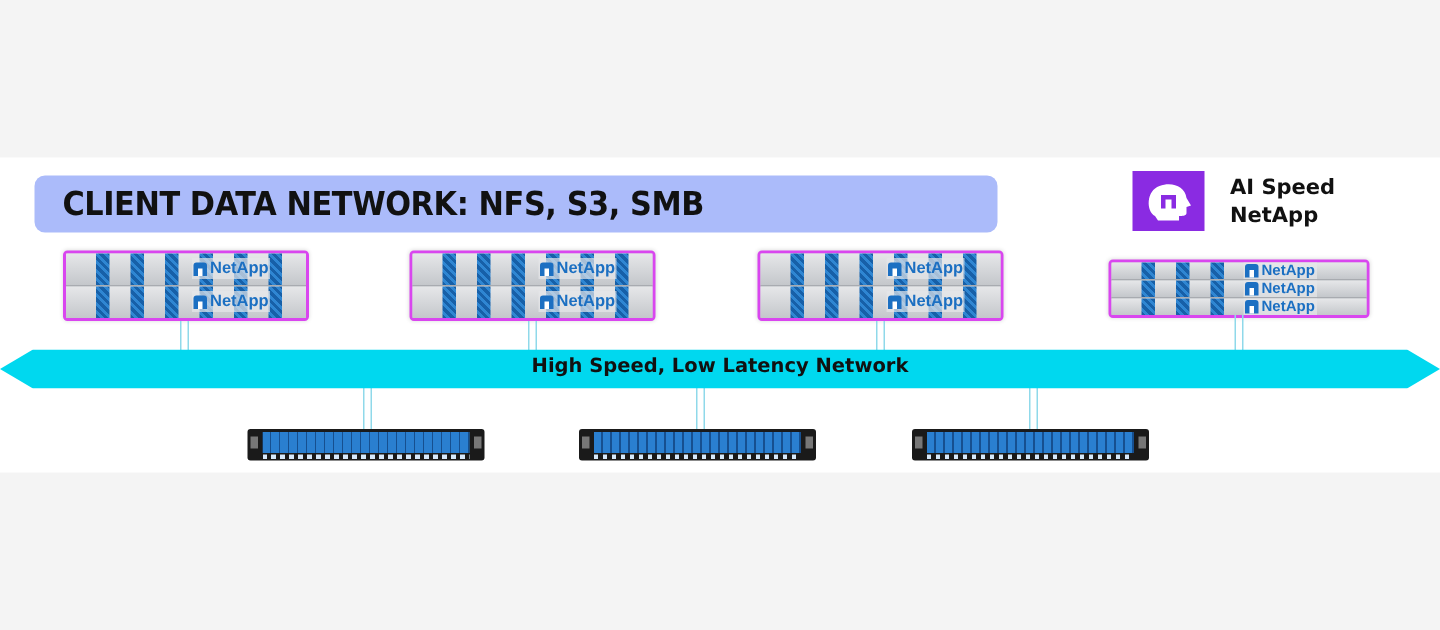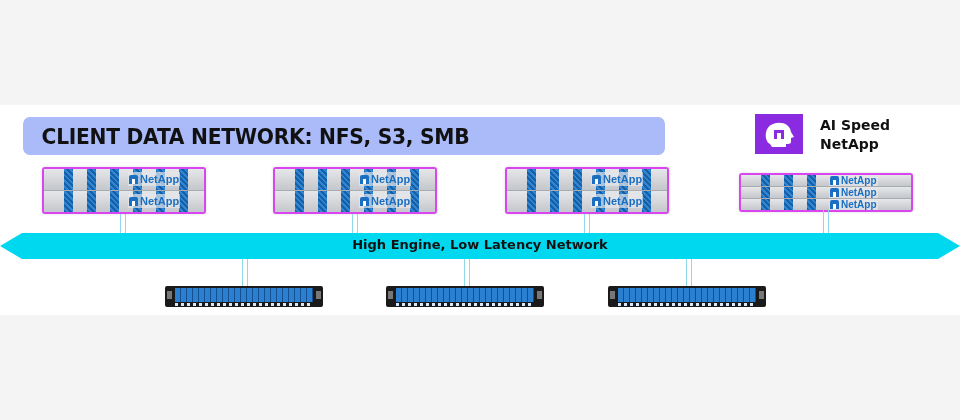--- a/index.html
+++ b/index.html
@@ -163,21 +163,21 @@
 <div class="link" style="left:352px;top:214px;height:20px;"></div>
 <div class="link" style="left:584px;top:214px;height:20px;"></div>
 <div class="link" style="left:823px;top:210px;height:24px;"></div>
 <div class="link" style="left:242px;top:258px;height:28px;"></div>
 <div class="link" style="left:464px;top:258px;height:28px;"></div>
 <div class="link" style="left:686px;top:258px;height:28px;"></div>
 
 <svg class="arrow" viewBox="0 0 960 26" preserveAspectRatio="none">
   <polygon points="0,13 22,0 938,0 960,13 938,26 22,26" fill="#00d8ef"></polygon>
 </svg>
-<div class="arrow-label">High Engine, Low Latency Network</div>
+<div class="arrow-label">High Speed, Low Latency Network</div>
 
 <div class="shelf-unit" style="left:165px;top:286px;">
   <div class="ear" style="left:2px"></div>
     <div class="drives"></div>
     <div class="leds"></div>
     <div class="ear" style="right:2px"></div>
 </div>
 <div class="shelf-unit" style="left:386px;top:286px;">
   <div class="ear" style="left:2px"></div>
     <div class="drives"></div>

